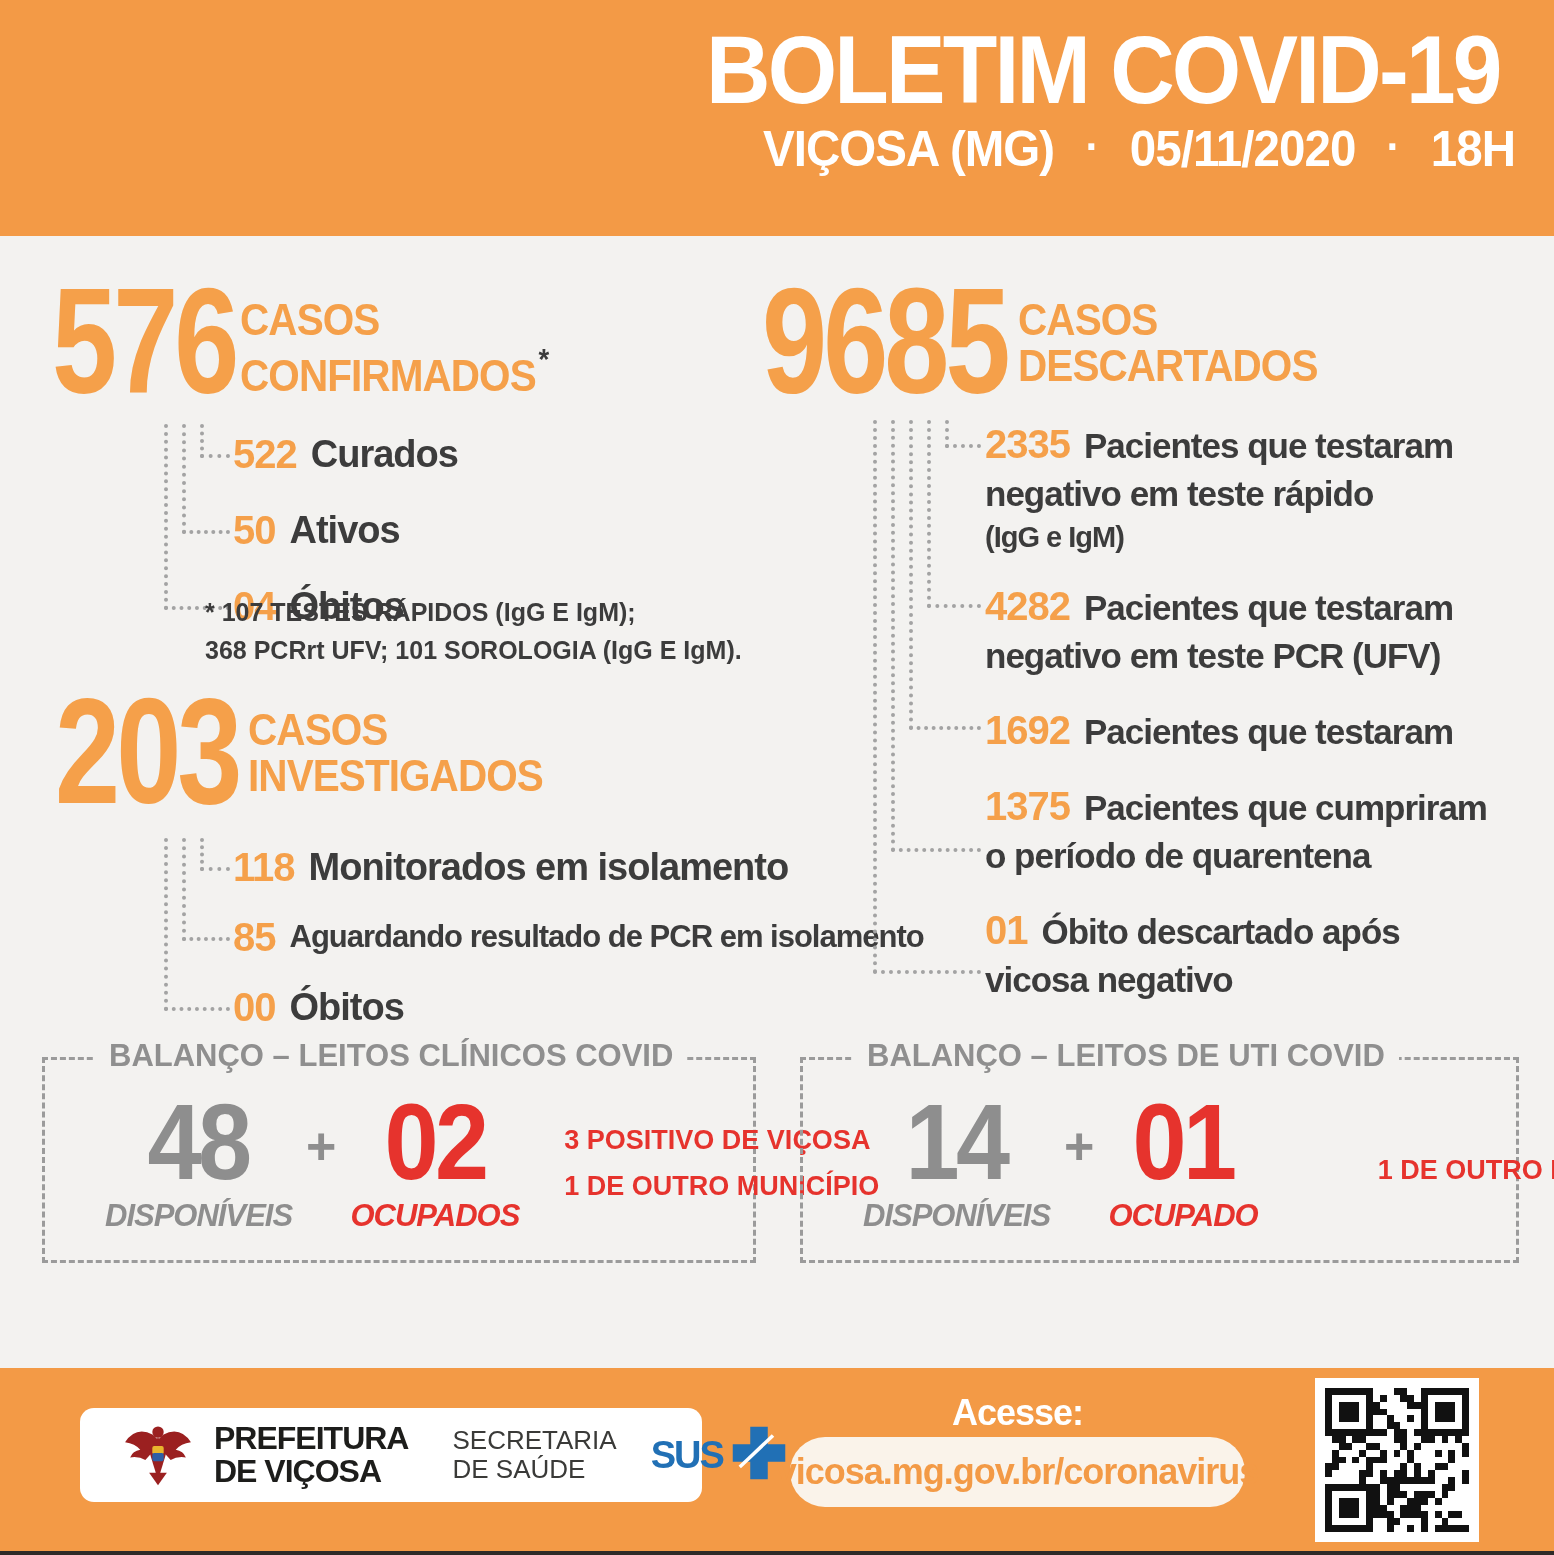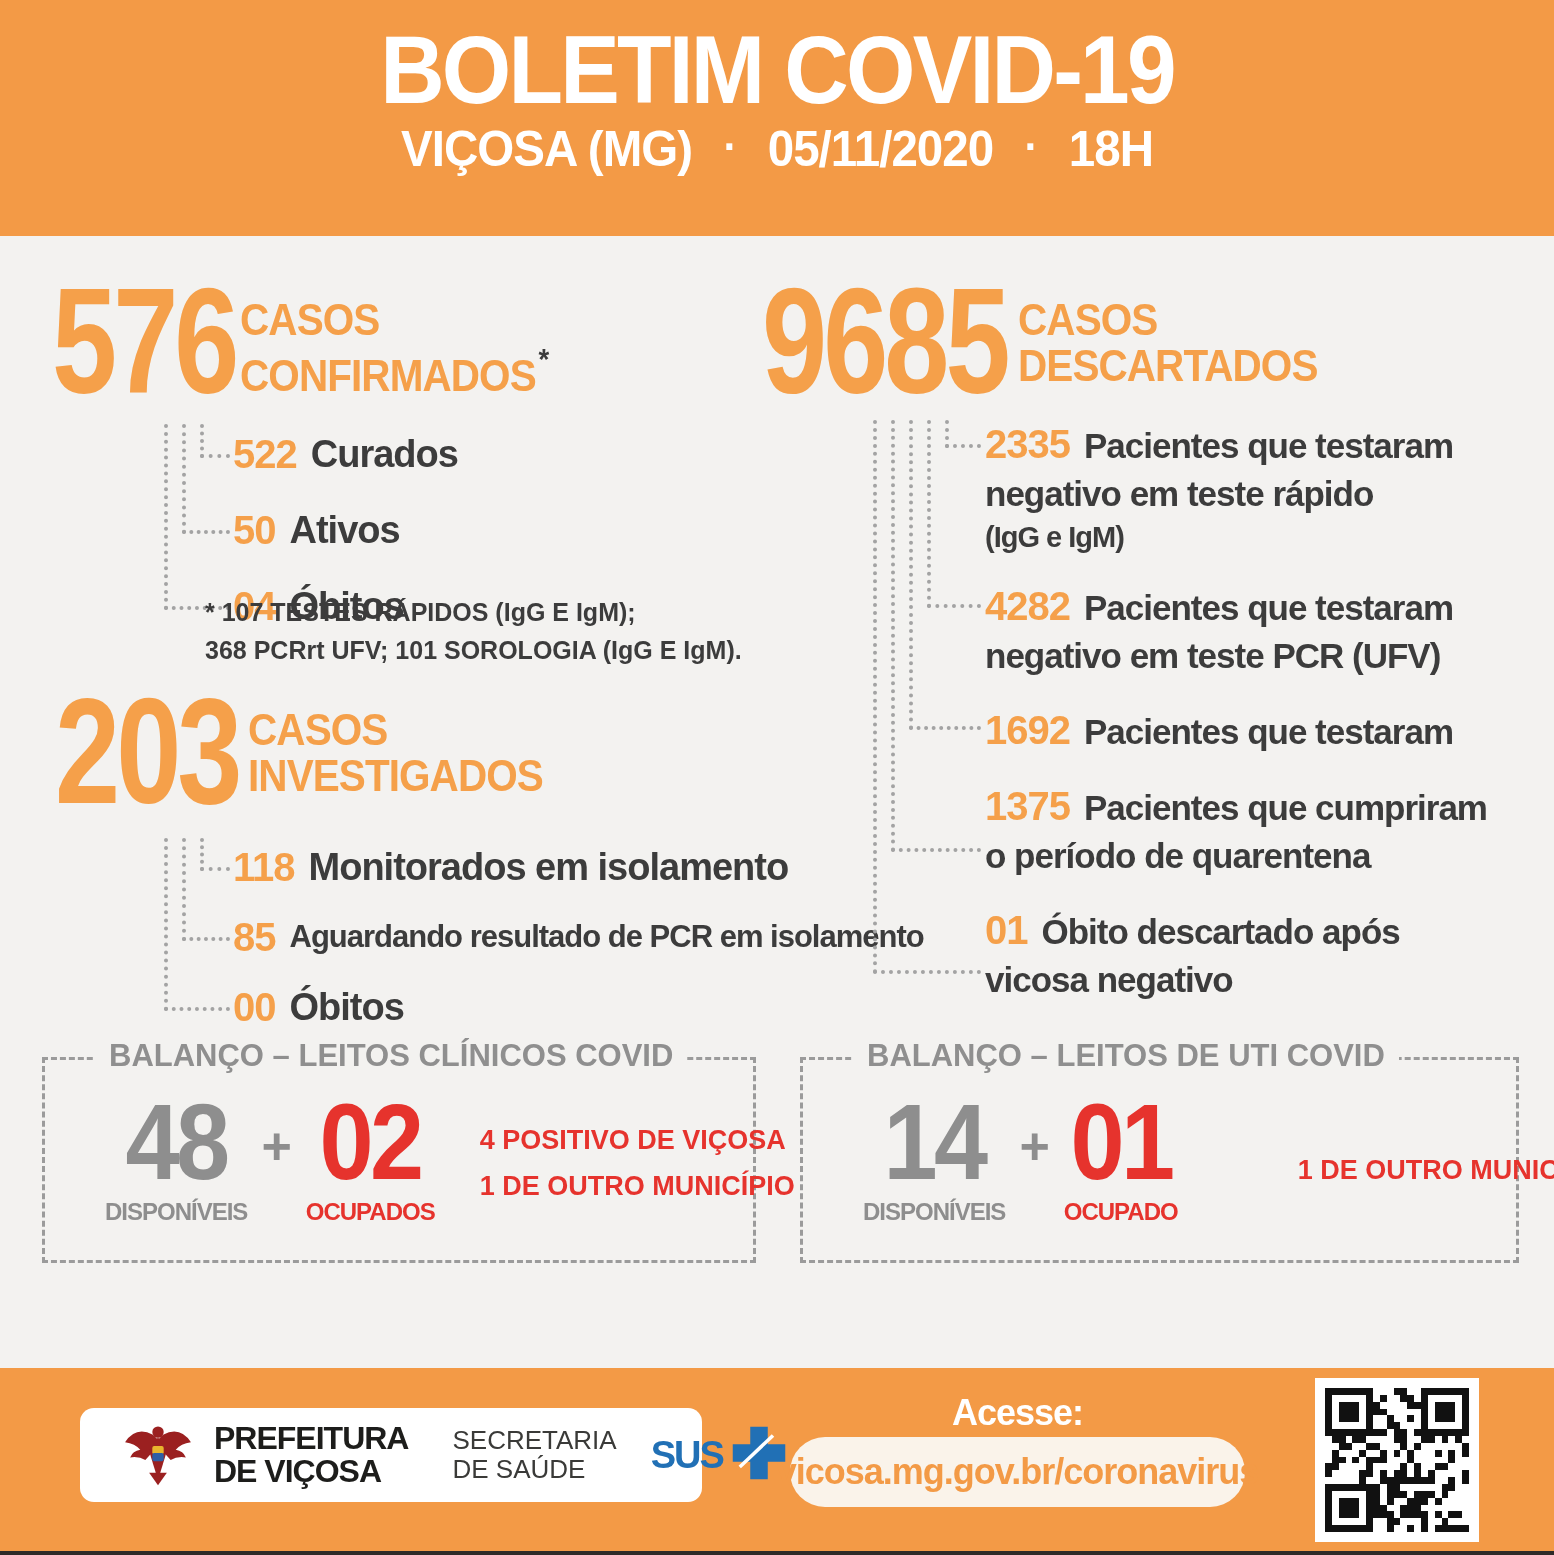--- a/index.html
+++ b/index.html
@@ -5,21 +5,21 @@
   html,body{margin:0;padding:0;}
   body{
     width:1554px;height:1555px;position:relative;overflow:hidden;
     background:#F3F2F0;
     font-family:"Liberation Sans", sans-serif;
     color:#3C3C3C;
   }
   
   #band-top{
     position:absolute;left:0;top:0;width:1554px;height:236px;
-    background:#F39A46;color:#fff;text-align:center;
+    background:#F39A46;color:#fff;text-align:right;
   }
   #band-top .title{
     margin-top:22px;font-size:96px;font-weight:bold;letter-spacing:-3px;
     transform:scaleX(0.93);transform-origin:center top;line-height:1.0;
   }
   #band-top .subtitle{
     margin-top:2px;font-size:50px;font-weight:bold;letter-spacing:-1px;
     transform:scaleX(0.95);transform-origin:center top;
   }
   #band-top .sep{margin:0 20px;font-size:44px;vertical-align:4px;}
@@ -53,21 +53,21 @@
   .panel{position:absolute;top:1057px;height:200px;border:3px dashed #9B9B9B;}
   #panel-clinical{left:42px;width:708px;}
   #panel-icu{left:800px;width:713px;}
   .panel-title{
     position:absolute;top:-22px;left:50px;background:#F3F2F0;padding:0 14px;
     font-size:31px;font-weight:bold;color:#8F8F8F;letter-spacing:0px;white-space:nowrap;
   }
   .beds{display:flex;align-items:flex-start;padding:28px 10px 0 60px;}
   .bed-col{display:flex;flex-direction:column;align-items:center;}
   .bed-num{font-size:108px;font-weight:bold;letter-spacing:-4px;line-height:1.0;transform:scaleX(0.9);transform-origin:center top;}
-  .bed-label{font-size:24px;font-weight:bold;margin-top:2px;letter-spacing:-1px;}
+  .bed-label{font-size:31px;font-weight:bold;margin-top:2px;letter-spacing:-1px;font-style:italic;}
   .gray{color:#8E8E8E;} .red{color:#E6332D;}
   .plus{font-size:52px;font-weight:bold;color:#8E8E8E;margin:28px 14px 0 14px;}
   .bed-notes{font-size:27px;font-weight:bold;color:#E6332D;line-height:1.7;margin-left:45px;margin-top:30px;white-space:nowrap;letter-spacing:0px;}
   #panel-icu .bed-notes{margin-left:120px;margin-top:60px;}
   
   #band-bottom{position:absolute;left:0;top:1368px;width:1554px;height:187px;background:#F39A46;}
   #logo-card{
     position:absolute;left:80px;top:40px;width:622px;height:94px;background:#FFFFFF;
     border-radius:14px;display:flex;align-items:center;padding:0 8px 0 40px;box-sizing:border-box;
   }
@@ -203,21 +203,21 @@
       <div class="bed-col">
         <div class="bed-num gray">48</div>
         <div class="bed-label gray">DISPONÍVEIS</div>
       </div>
       <div class="plus">+</div>
       <div class="bed-col">
         <div class="bed-num red">02</div>
         <div class="bed-label red">OCUPADOS</div>
       </div>
       <div class="bed-notes">
-        <div>4 POSITIVO DE VIÇOSA</div>
+        <div>3 POSITIVO DE VIÇOSA</div>
         <div>1 DE OUTRO MUNICÍPIO</div>
       </div>
     </div>
   </div>
 
   <div class="panel" id="panel-icu">
     <div class="panel-title">BALANÇO – LEITOS DE UTI COVID</div>
     <div class="beds">
       <div class="bed-col">
         <div class="bed-num gray">14</div>

